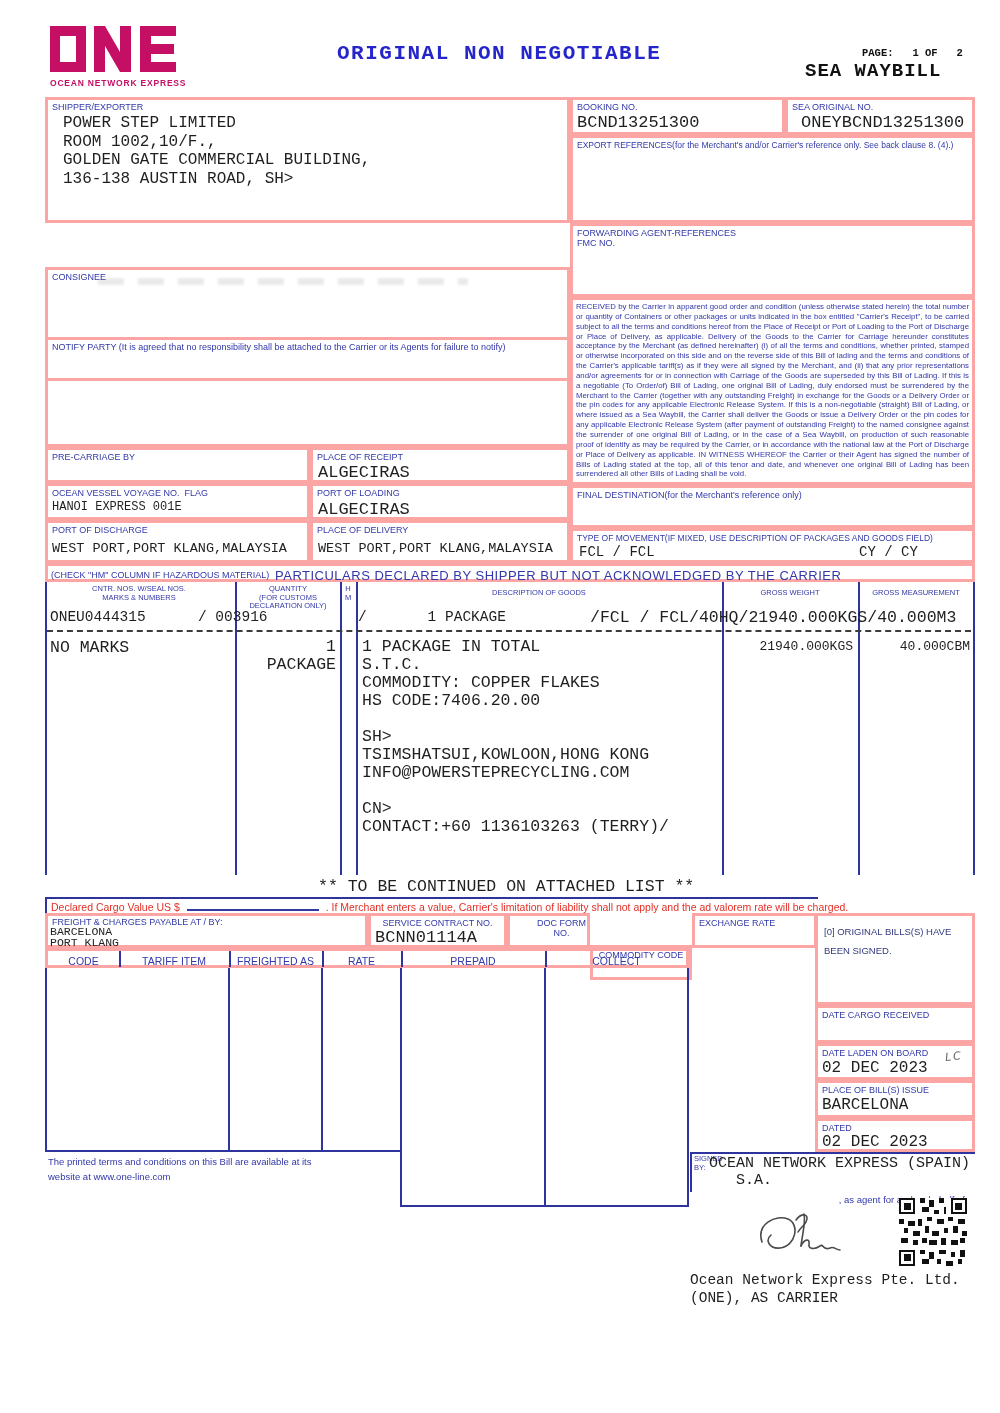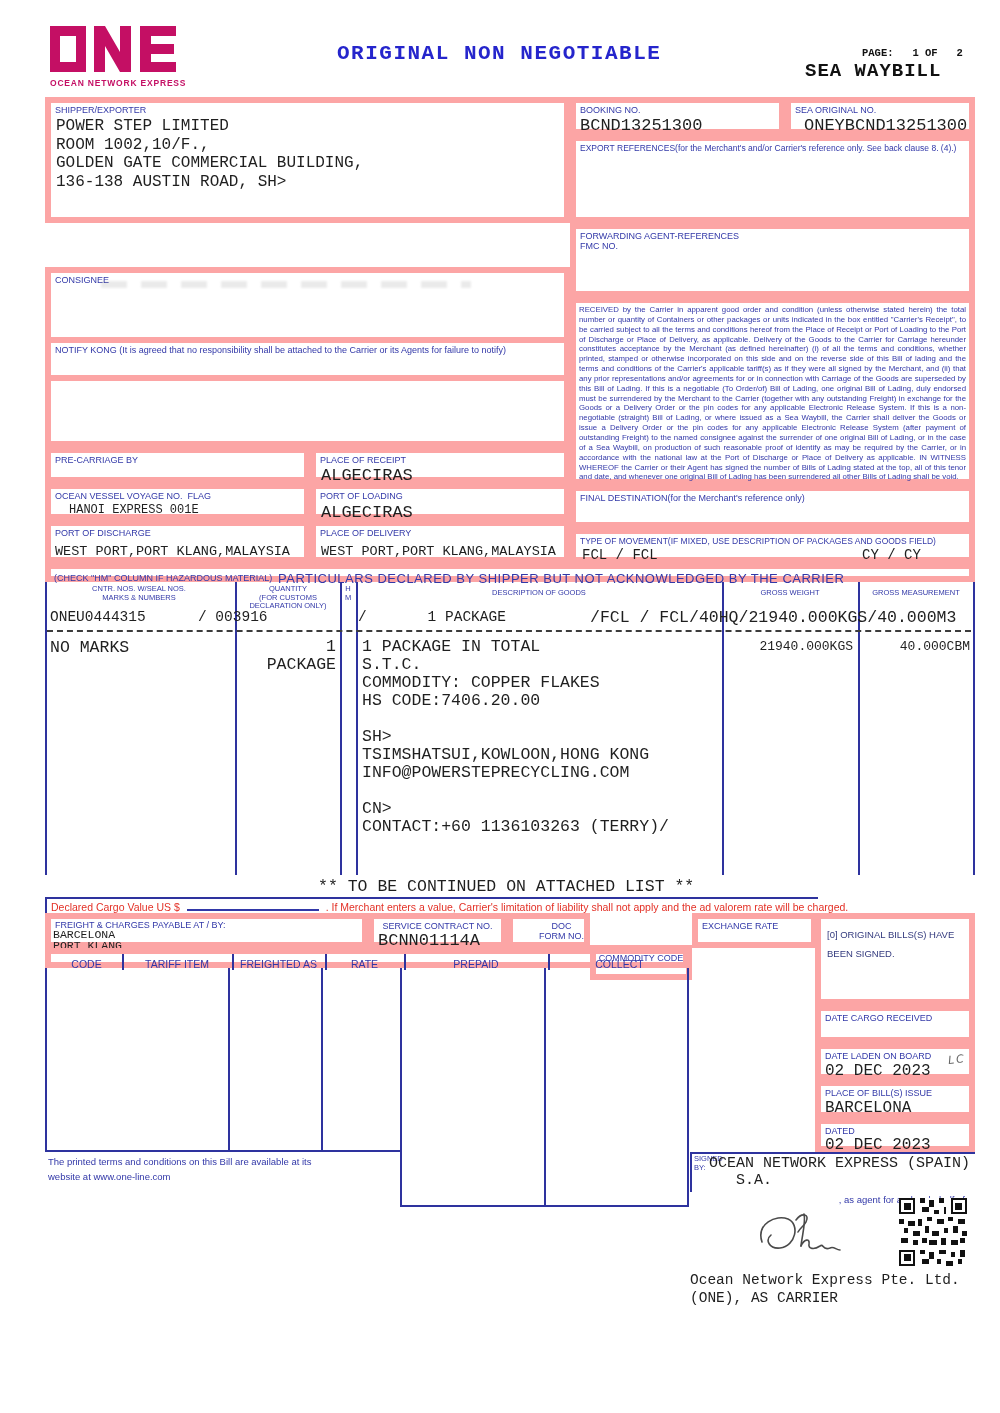--- a/index.html
+++ b/index.html
@@ -1,19 +1,19 @@
 <!DOCTYPE html>
 <html><head>
 <meta charset="utf-8">
 <style>
   html,body{margin:0;padding:0;background:#9a9a9a;}
   .page{position:relative;width:1000px;height:1413px;background:#ffffff;margin:0 auto;
         font-family:"Liberation Sans",sans-serif;overflow:hidden;}
   .abs{position:absolute;}
-  .box{position:absolute;border:6px solid #fca5a5;box-sizing:border-box;}
+  .box{position:absolute;border:3px solid #fca5a5;box-sizing:border-box;}
   .lbl{font-family:"Liberation Sans",sans-serif;font-size:9px;color:#3238a8;line-height:10px;padding:2px 0 0 4px;}
   .mono{font-family:"Liberation Mono","DejaVu Sans Mono",monospace;color:#1f1f1f;}
   .pre{white-space:pre;}
   .prl{white-space:pre-line;}
   .vl{position:absolute;width:2px;background:#2e339e;}
   .hl{position:absolute;height:2px;background:#2e339e;}
   .thdr{position:absolute;top:3px;font-size:7.5px;color:#3238a8;line-height:8.5px;text-align:center;white-space:pre-line;}
   .red{color:#e33026;}
   .blue{color:#3238a8;}
   .rt-hdr{position:absolute;top:4px;font-size:10.5px;color:#3238a8;text-align:center;}
@@ -33,48 +33,48 @@
   </div>
 
   <div class="abs mono" style="left:337px;top:42px;font-size:21px;font-weight:bold;letter-spacing:1.5px;color:#2525cc;">ORIGINAL NON NEGOTIABLE</div>
 
   <div class="abs mono pre" style="left:862px;top:47px;font-size:10.5px;font-weight:bold;color:#111;">PAGE:   1 OF   2</div>
 
   <div class="abs mono" style="left:805px;top:60px;font-size:19px;font-weight:bold;letter-spacing:1px;color:#111;">SEA WAYBILL</div>
 
   <div class="box" style="left:45px;top:97px;width:525px;height:126px;">
     <div class="lbl">SHIPPER/EXPORTER</div>
-    <div class="mono prl" style="font-size:16px;line-height:18.5px;padding:2px 0 0 5px;">POWER STEP LIMITED
+    <div class="mono prl" style="font-size:16px;line-height:18.5px;padding:2px 0 0 15px;">POWER STEP LIMITED
 ROOM 1002,10/F.,
 GOLDEN GATE COMMERCIAL BUILDING,
 136-138 AUSTIN ROAD, SH&gt;</div>
   </div>
 
   <div class="box" style="left:45px;top:223px;width:525px;height:114px;margin-top:44px;">
     <div class="lbl">CONSIGNEE</div>
     <div class="abs" style="left:50px;top:8px;width:370px;height:7px;opacity:0.13;filter:blur(1px);
          background:repeating-linear-gradient(90deg,#666 0 26px,transparent 26px 40px);"></div>
   </div>
 
   <div class="box" style="left:45px;top:337px;width:525px;height:110px;">
-    <div class="lbl">NOTIFY KONG (It is agreed that no responsibility shall be attached to the Carrier or its Agents for failure to notify)</div>
+    <div class="lbl">NOTIFY PARTY (It is agreed that no responsibility shall be attached to the Carrier or its Agents for failure to notify)</div>
   </div>
 
   <div class="box" style="left:45px;top:447px;width:265px;height:36px;">
     <div class="lbl">PRE-CARRIAGE BY</div>
   </div>
 
   <div class="box" style="left:310px;top:447px;width:260px;height:36px;">
     <div class="lbl">PLACE OF RECEIPT</div>
     <div class="mono" style="font-size:17px;padding:1px 0 0 5px;">ALGECIRAS</div>
   </div>
 
   <div class="box" style="left:45px;top:483px;width:265px;height:37px;">
     <div class="lbl pre">OCEAN VESSEL VOYAGE NO.  FLAG</div>
-    <div class="mono" style="font-size:12px;padding:2px 0 0 18px;">HANOI EXPRESS 001E</div>
+    <div class="mono" style="font-size:12px;padding:2px 0 0 4px;">HANOI EXPRESS 001E</div>
   </div>
 
   <div class="box" style="left:310px;top:483px;width:260px;height:37px;">
     <div class="lbl">PORT OF LOADING</div>
     <div class="mono" style="font-size:17px;padding:2px 0 0 5px;">ALGECIRAS</div>
   </div>
 
   <div class="box" style="left:45px;top:520px;width:265px;height:43px;">
     <div class="lbl">PORT OF DISCHARGE</div>
     <div class="mono" style="font-size:13.5px;padding:6px 0 0 4px;">WEST PORT,PORT KLANG,MALAYSIA</div>

